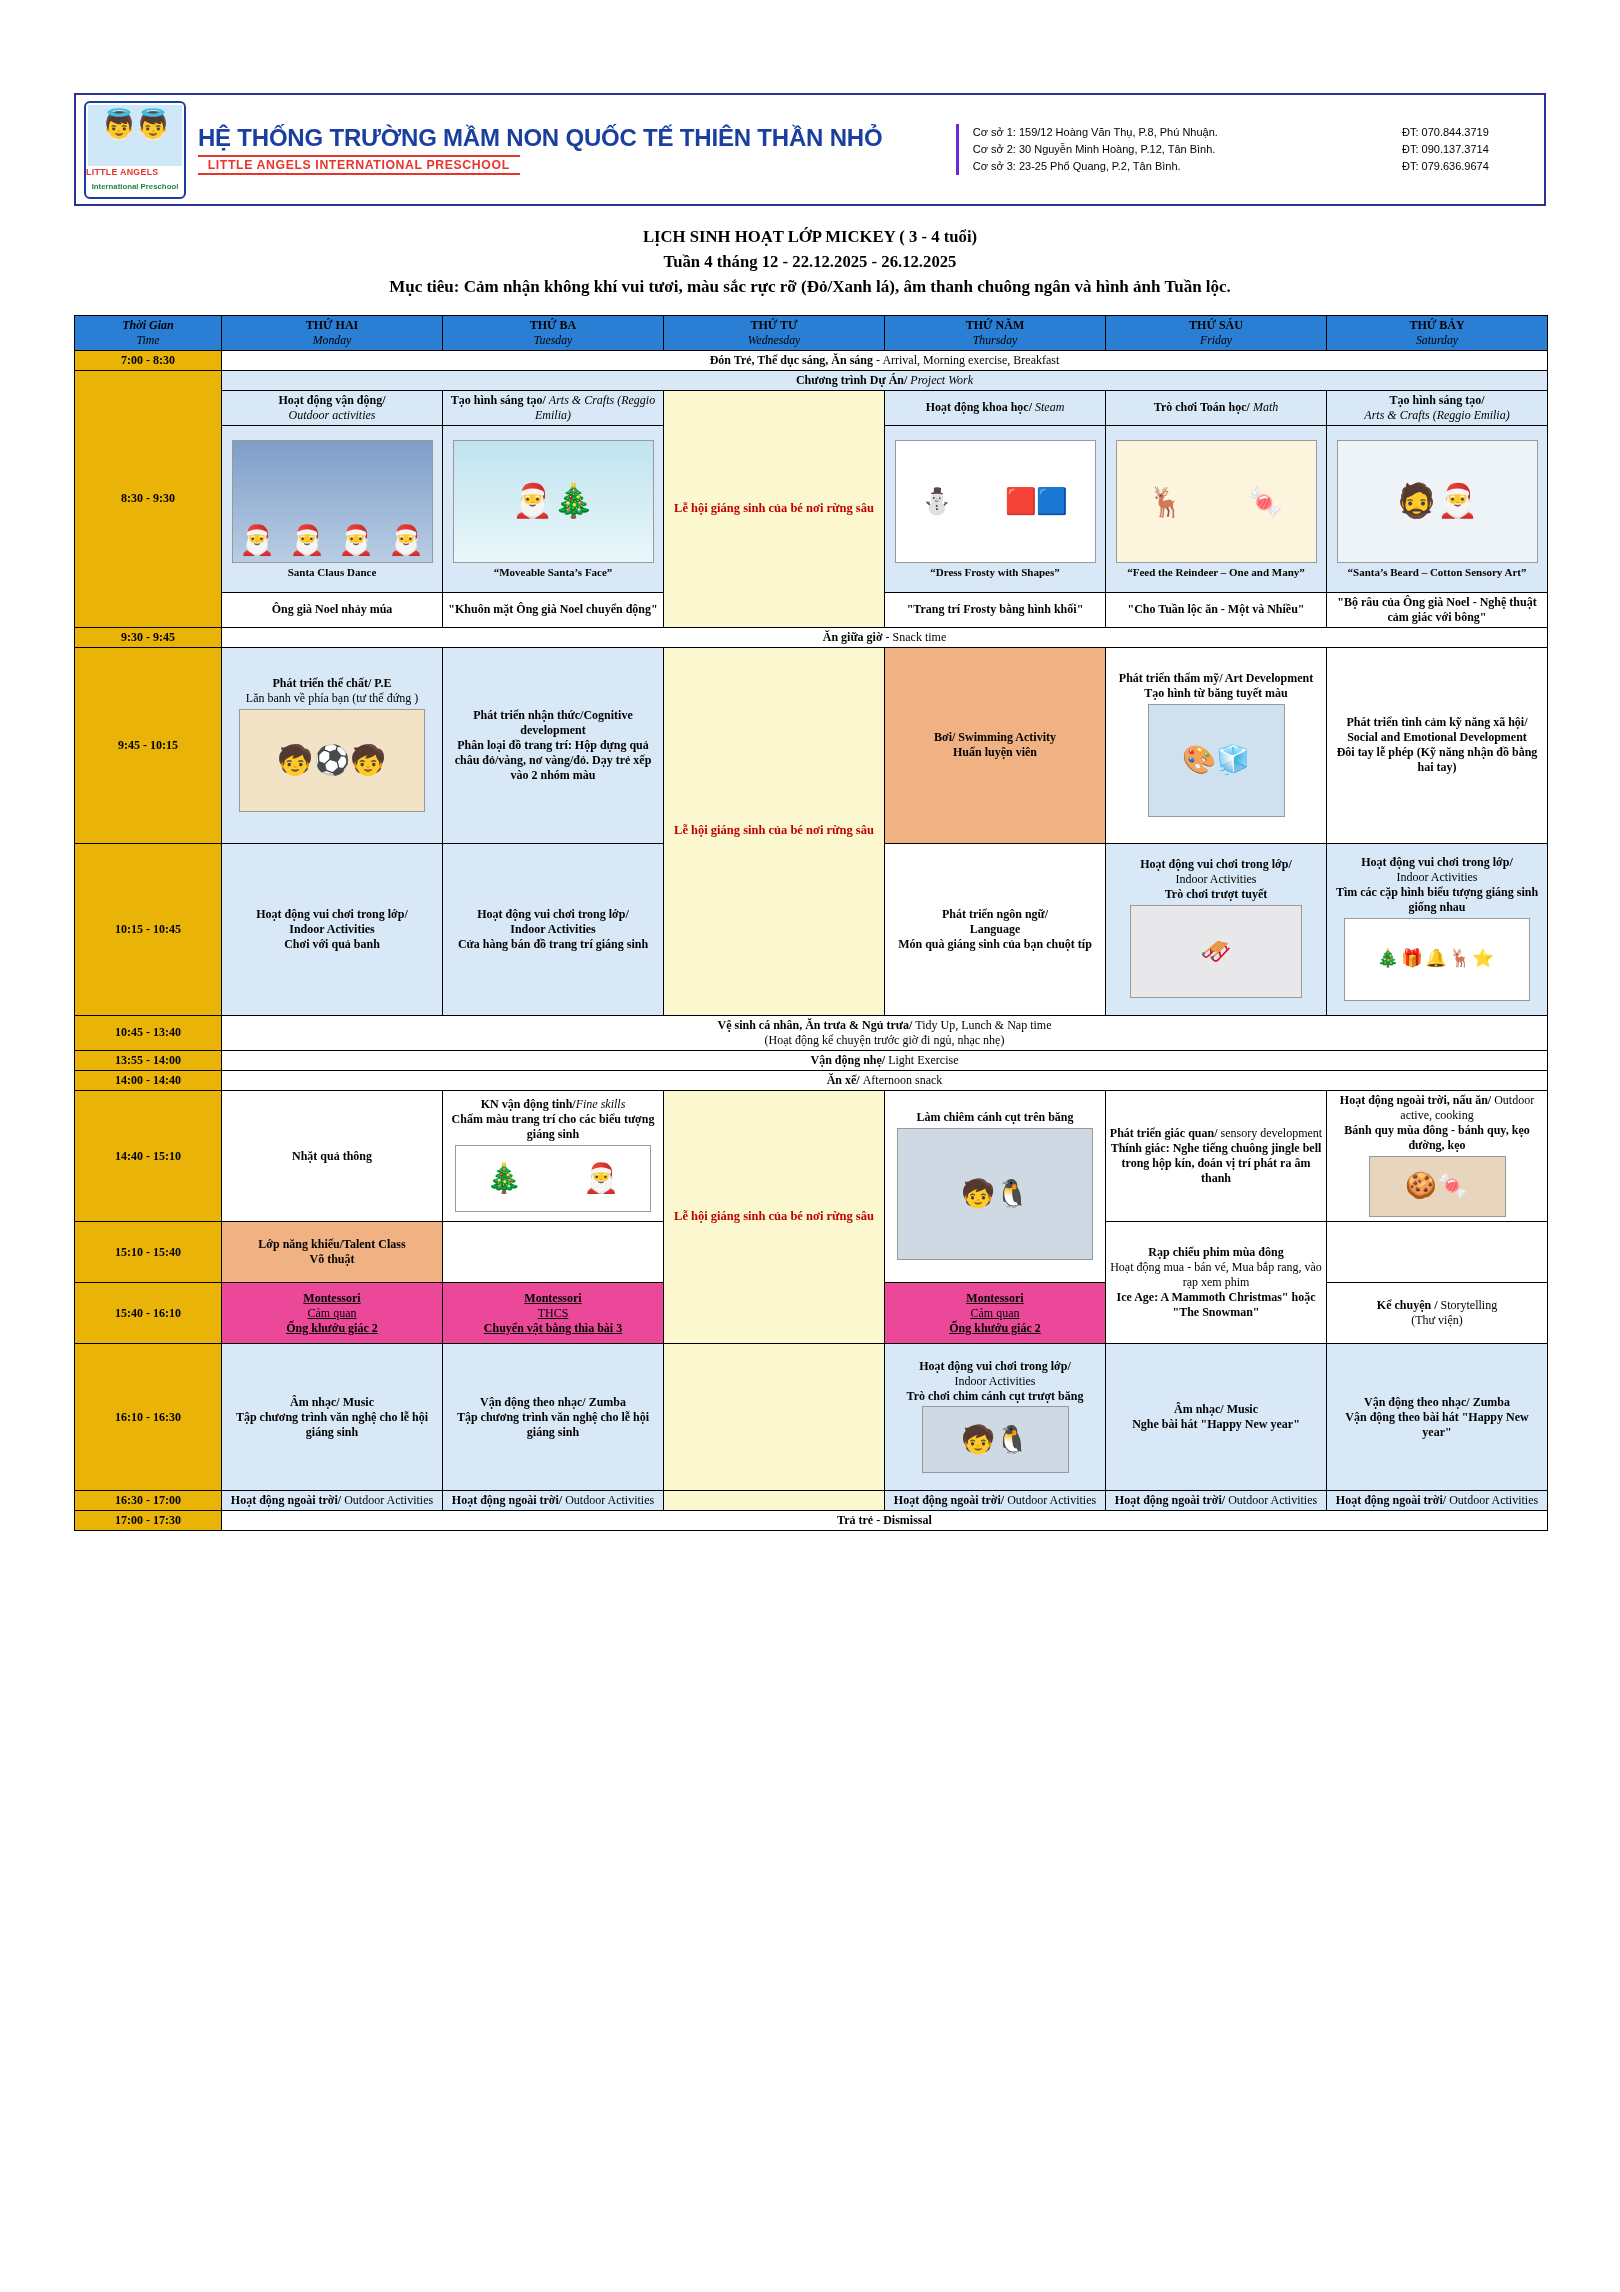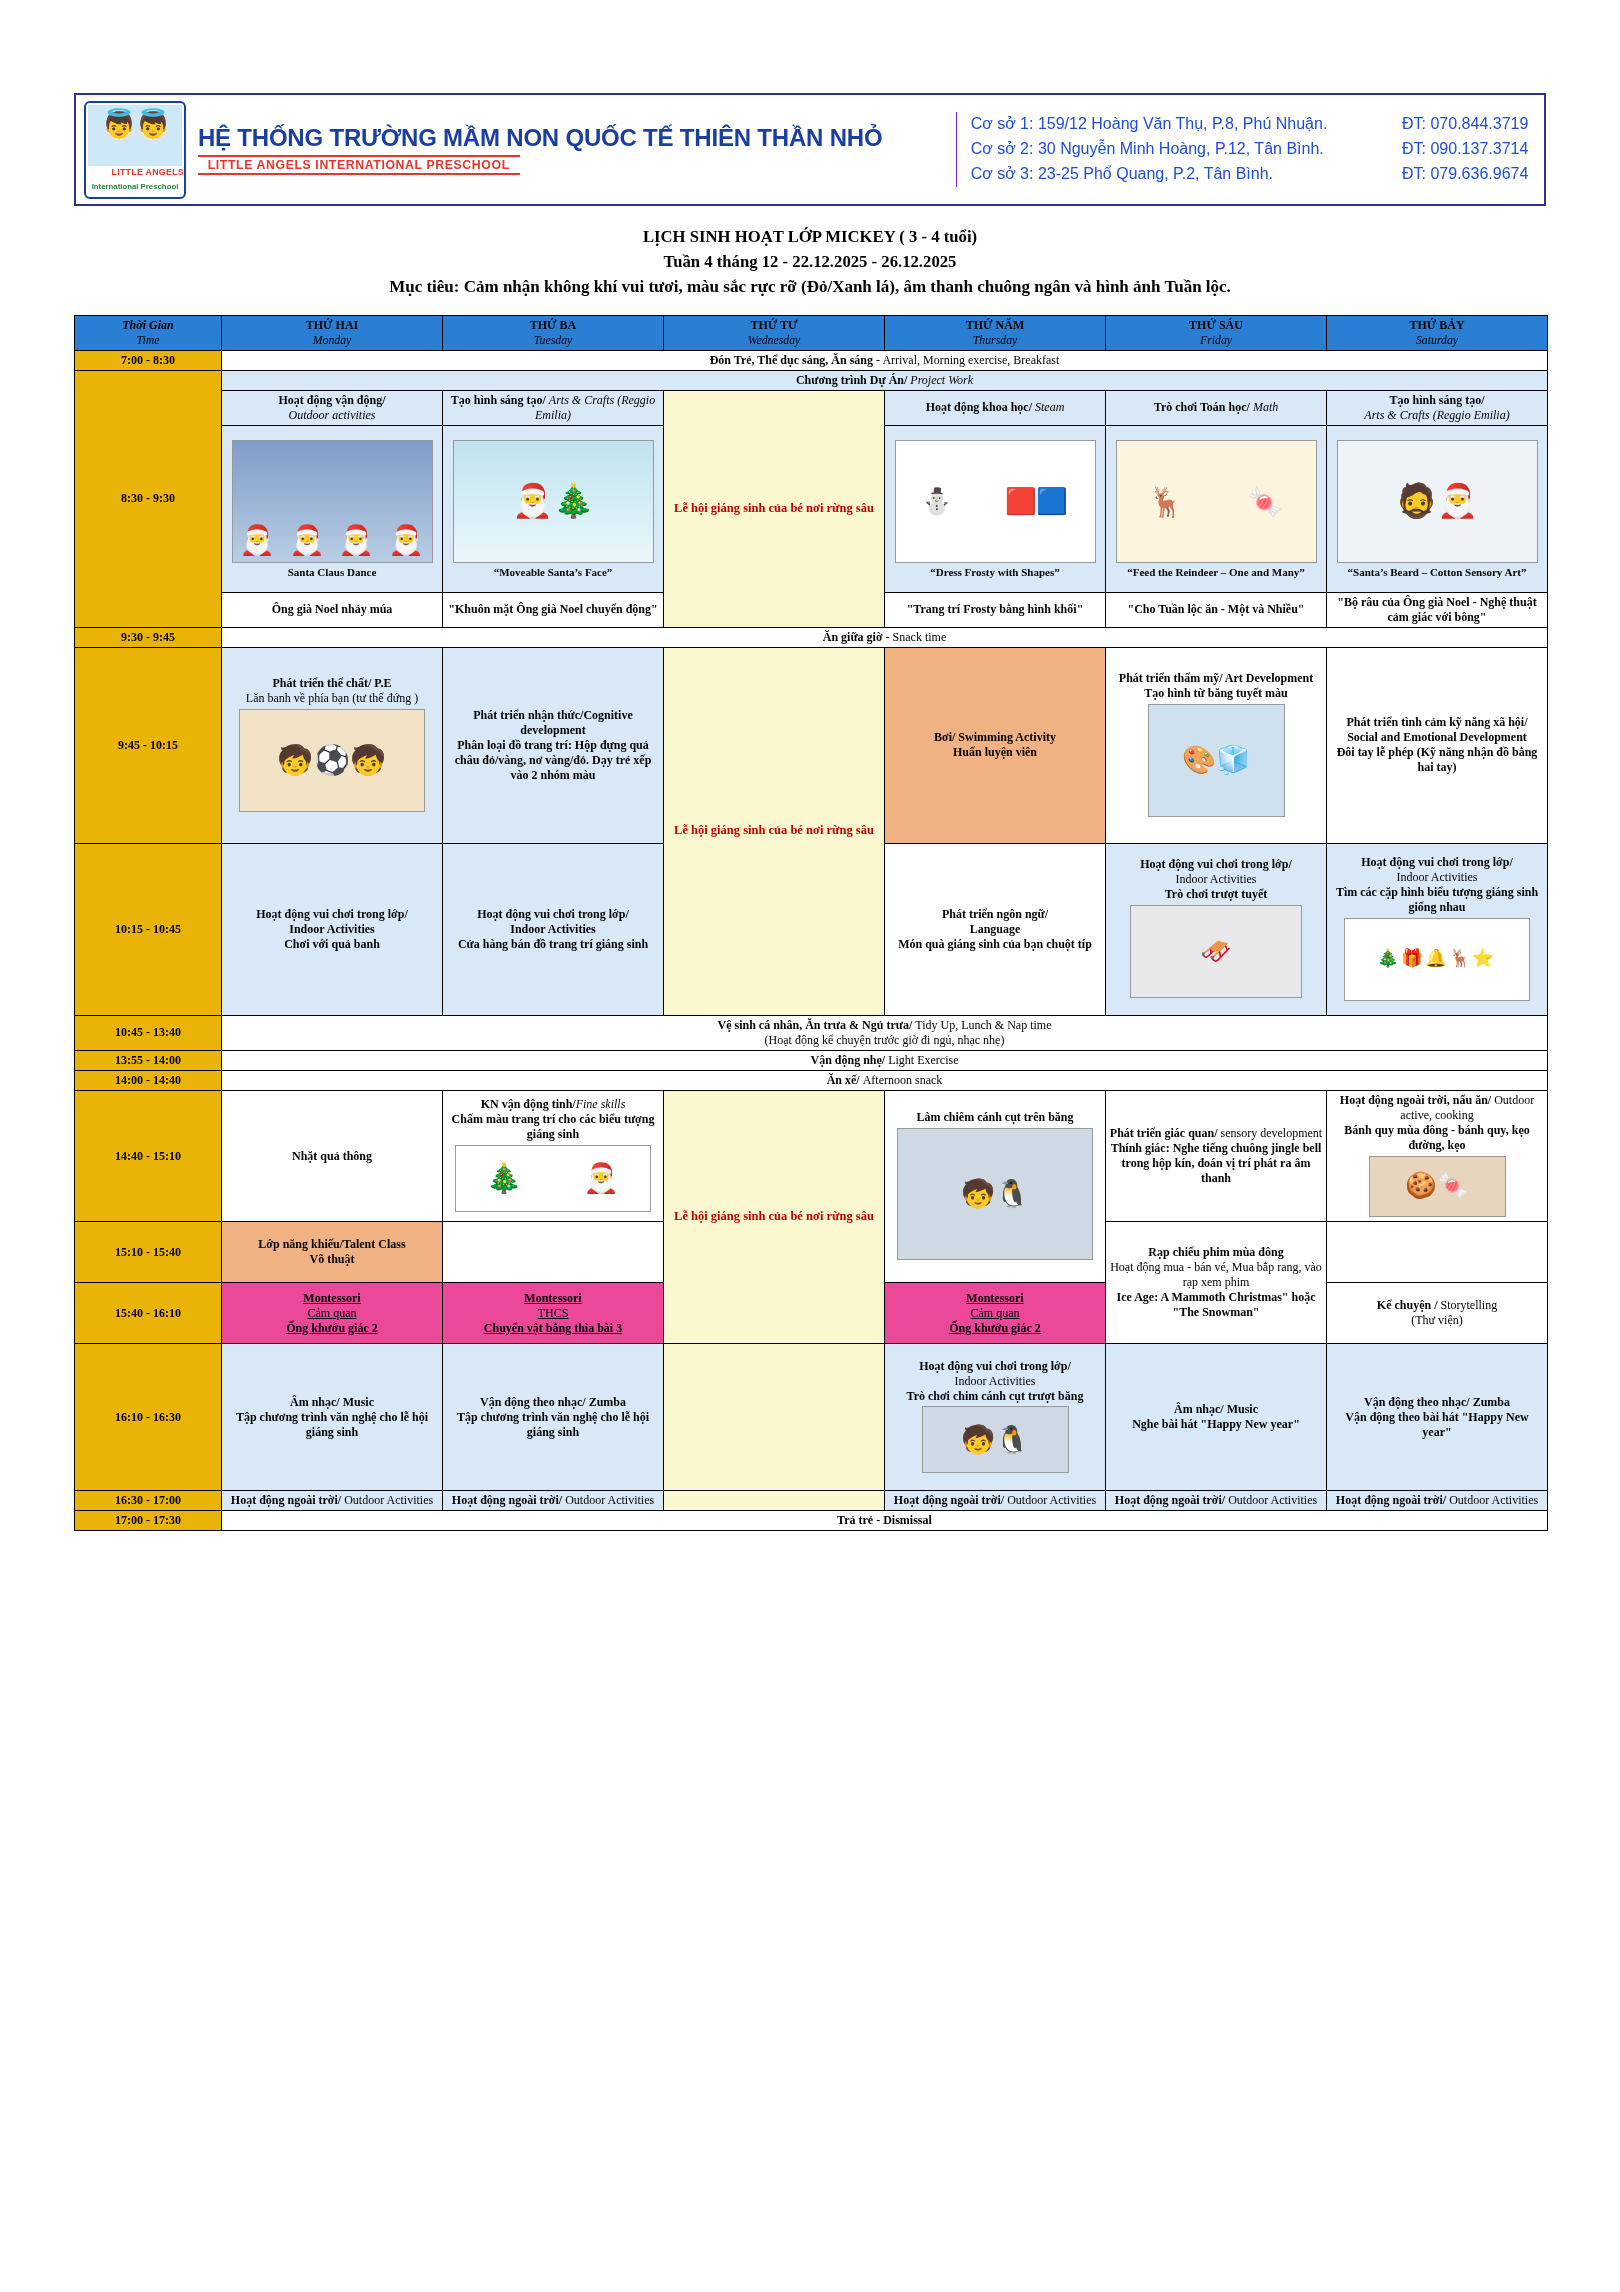--- a/index.html
+++ b/index.html
@@ -33,21 +33,21 @@
     background: #fff;
     position: relative;
     overflow: hidden;
   }
   .logo .sky { position:absolute; left:2px; right:2px; top:2px; height:61px; background:#cfe8f7; }
   .logo .angels {
     position:absolute; top:7.8px; left:0; right:0; text-align:center; font-size:29px; line-height:1;
     letter-spacing:-2.9px;
   }
   .logo .name {
-    position:absolute; bottom:19.6px; left:0; right:0; text-align:right;
+    position:absolute; bottom:19.6px; left:0; right:0; text-align:left;
     font-family:"Liberation Sans", sans-serif; font-weight:bold; font-size:8.8px; color:#e8342b;
     letter-spacing:0.3px;
   }
   .logo .sub {
     position:absolute; bottom:5.9px; left:0; right:0; text-align:center;
     font-family:"Liberation Sans", sans-serif; font-weight:bold; font-size:7.8px; color:#1a8a3c;
   }
   .school-block { flex:1; padding-left:3.9px; }
   .school-name {
     font-family:"Liberation Sans", sans-serif;
@@ -56,24 +56,24 @@
   }
   .school-sub {
     margin-top:3.9px;
     border-top:2px solid #e8342b; border-bottom:2px solid #e8342b;
     display:inline-block; padding:1px 9.8px;
     font-family:"Liberation Sans", sans-serif; font-weight:bold; font-size:12.3px; color:#e8342b;
     letter-spacing:0.6px;
   }
   .addr-block {
     width: 588px;
-    border-left: 1px solid #6d28d9;
+    border-left: 3px solid #6d28d9;
     padding-left: 13.7px;
     font-family:"Liberation Sans", sans-serif;
-    font-size:16px; color:#1d4ed8; line-height:1.55;
+    font-size:11px; color:#000000; line-height:1.55;
   }
   .addr-row { display:flex; }
   .addr-row .a { flex:1; }
   .addr-row .p { width:142px; }
 
   
   .titles { text-align:center; margin-top:17.6px; }
   .titles div { font-weight:bold; line-height:1.5; }
   .t1 { font-size:16.7px; }
   .t2 { font-size:16.7px; }

